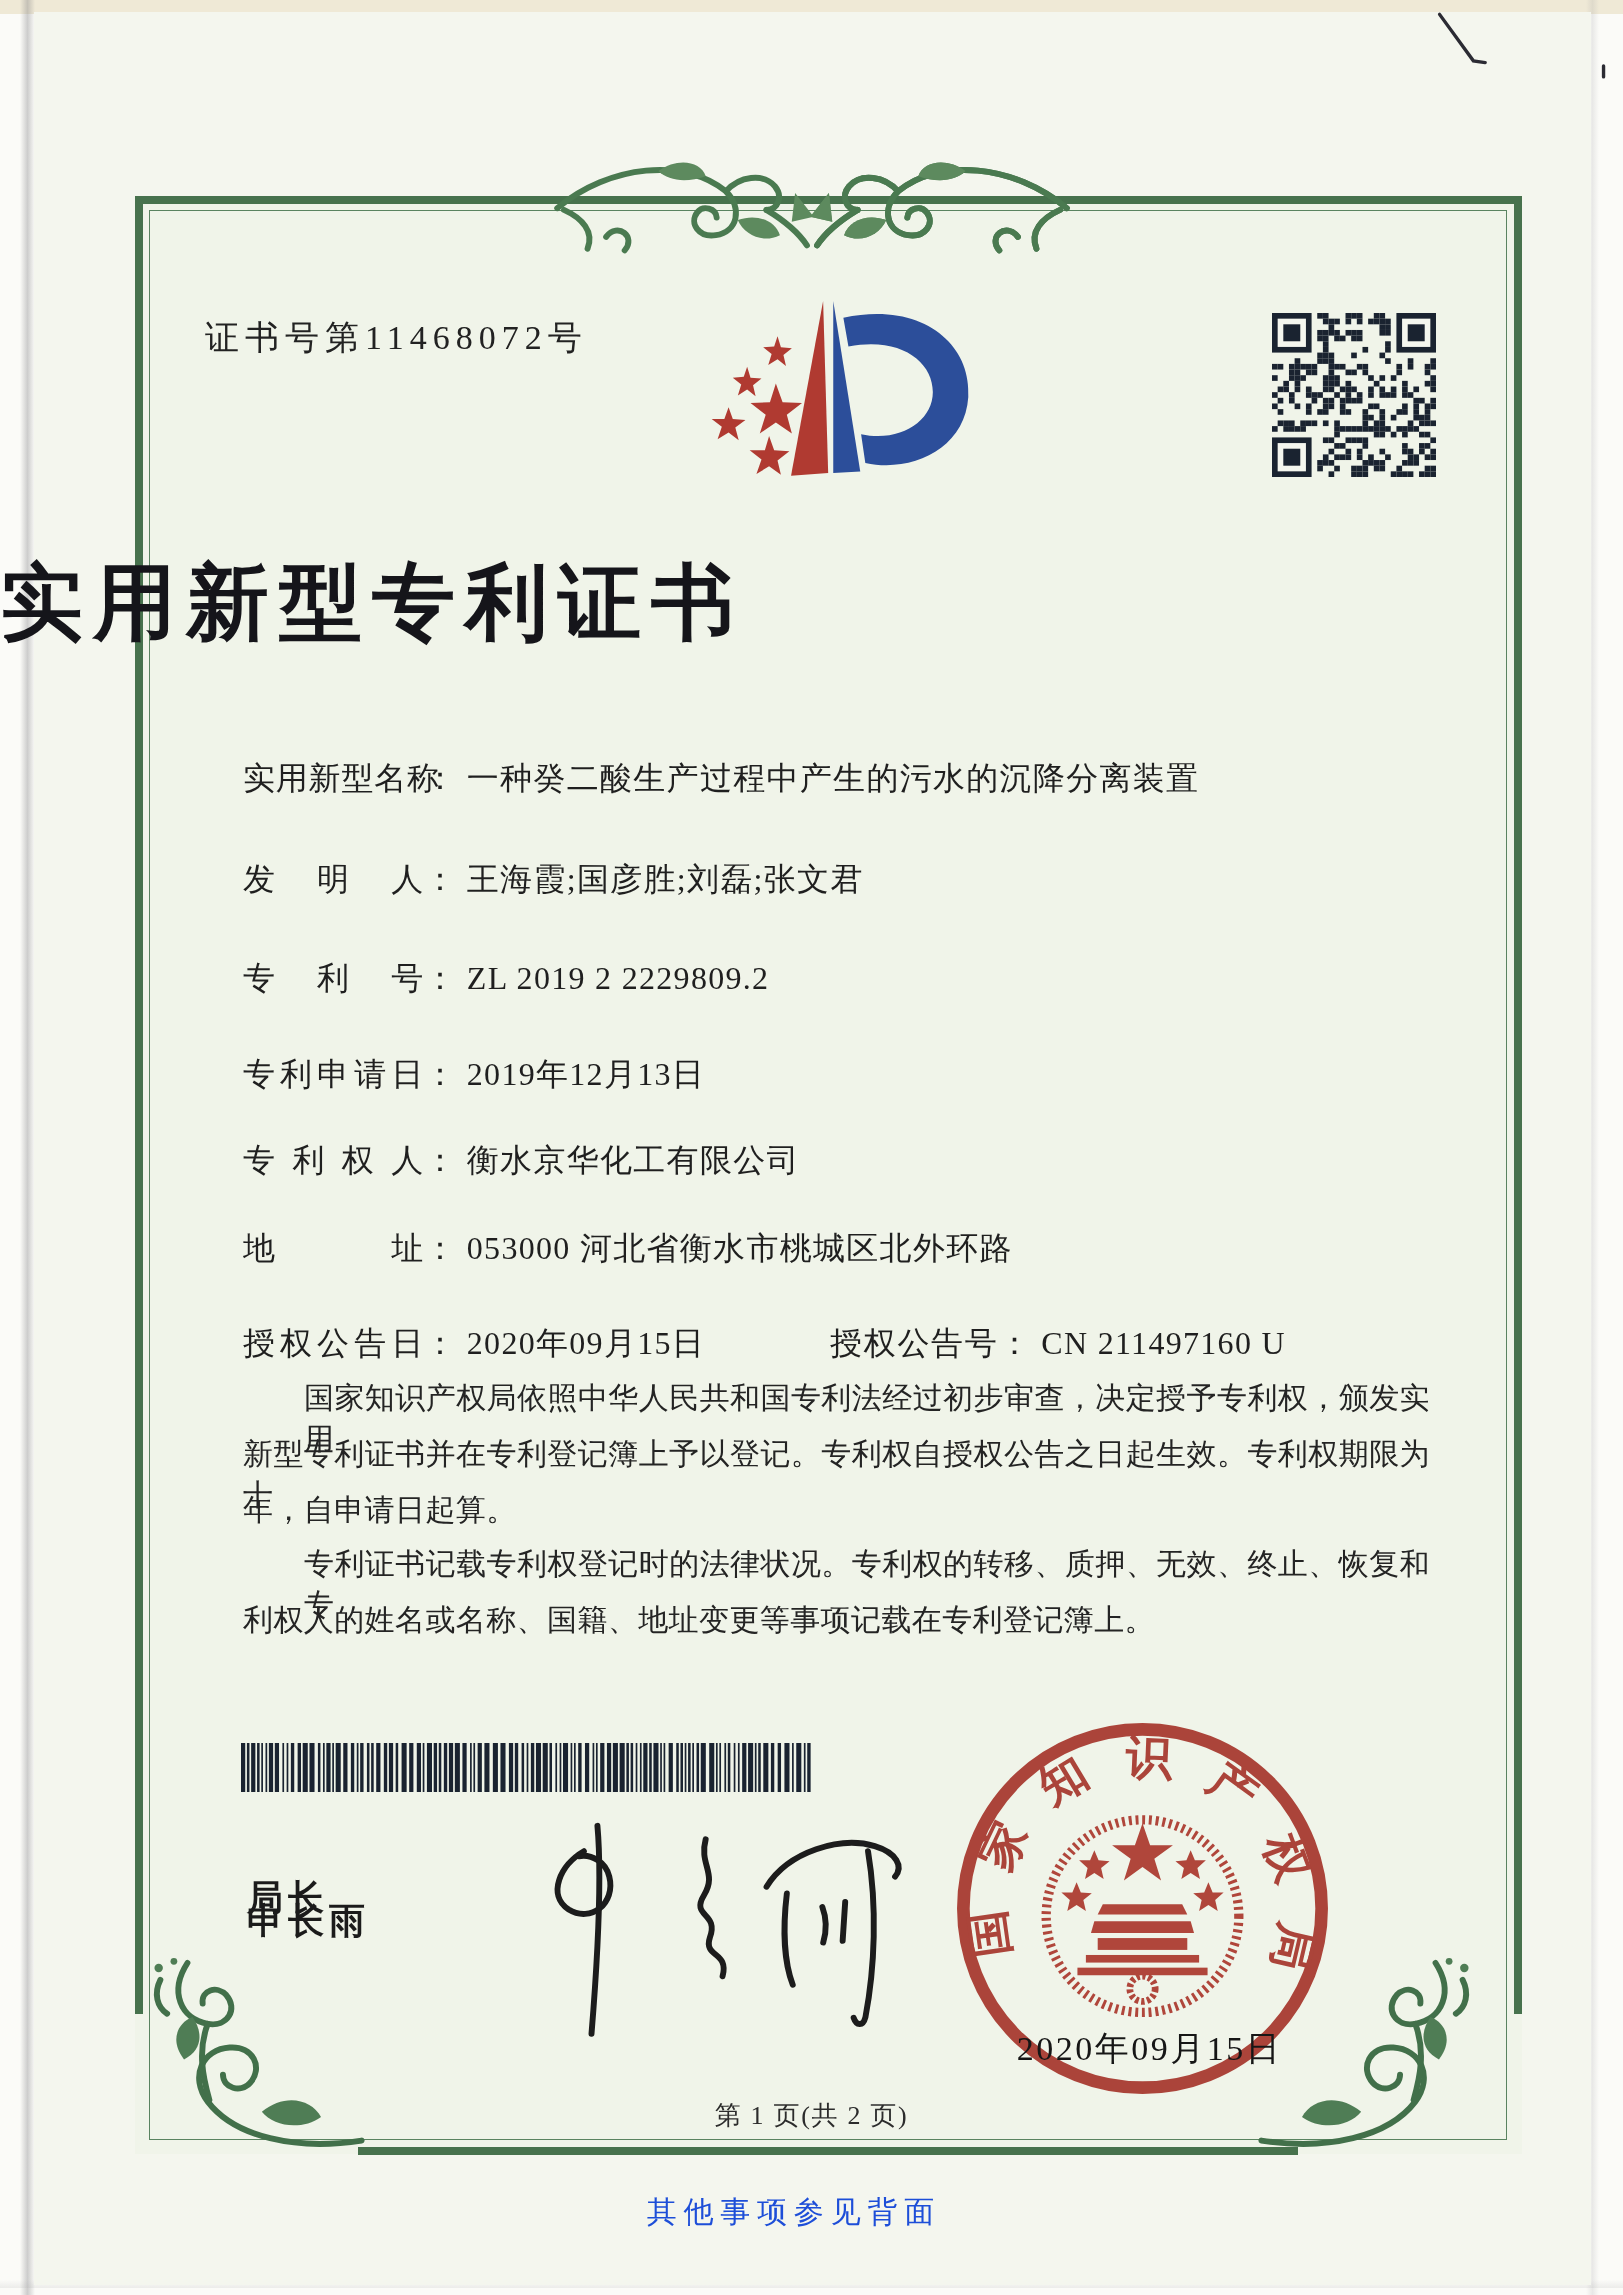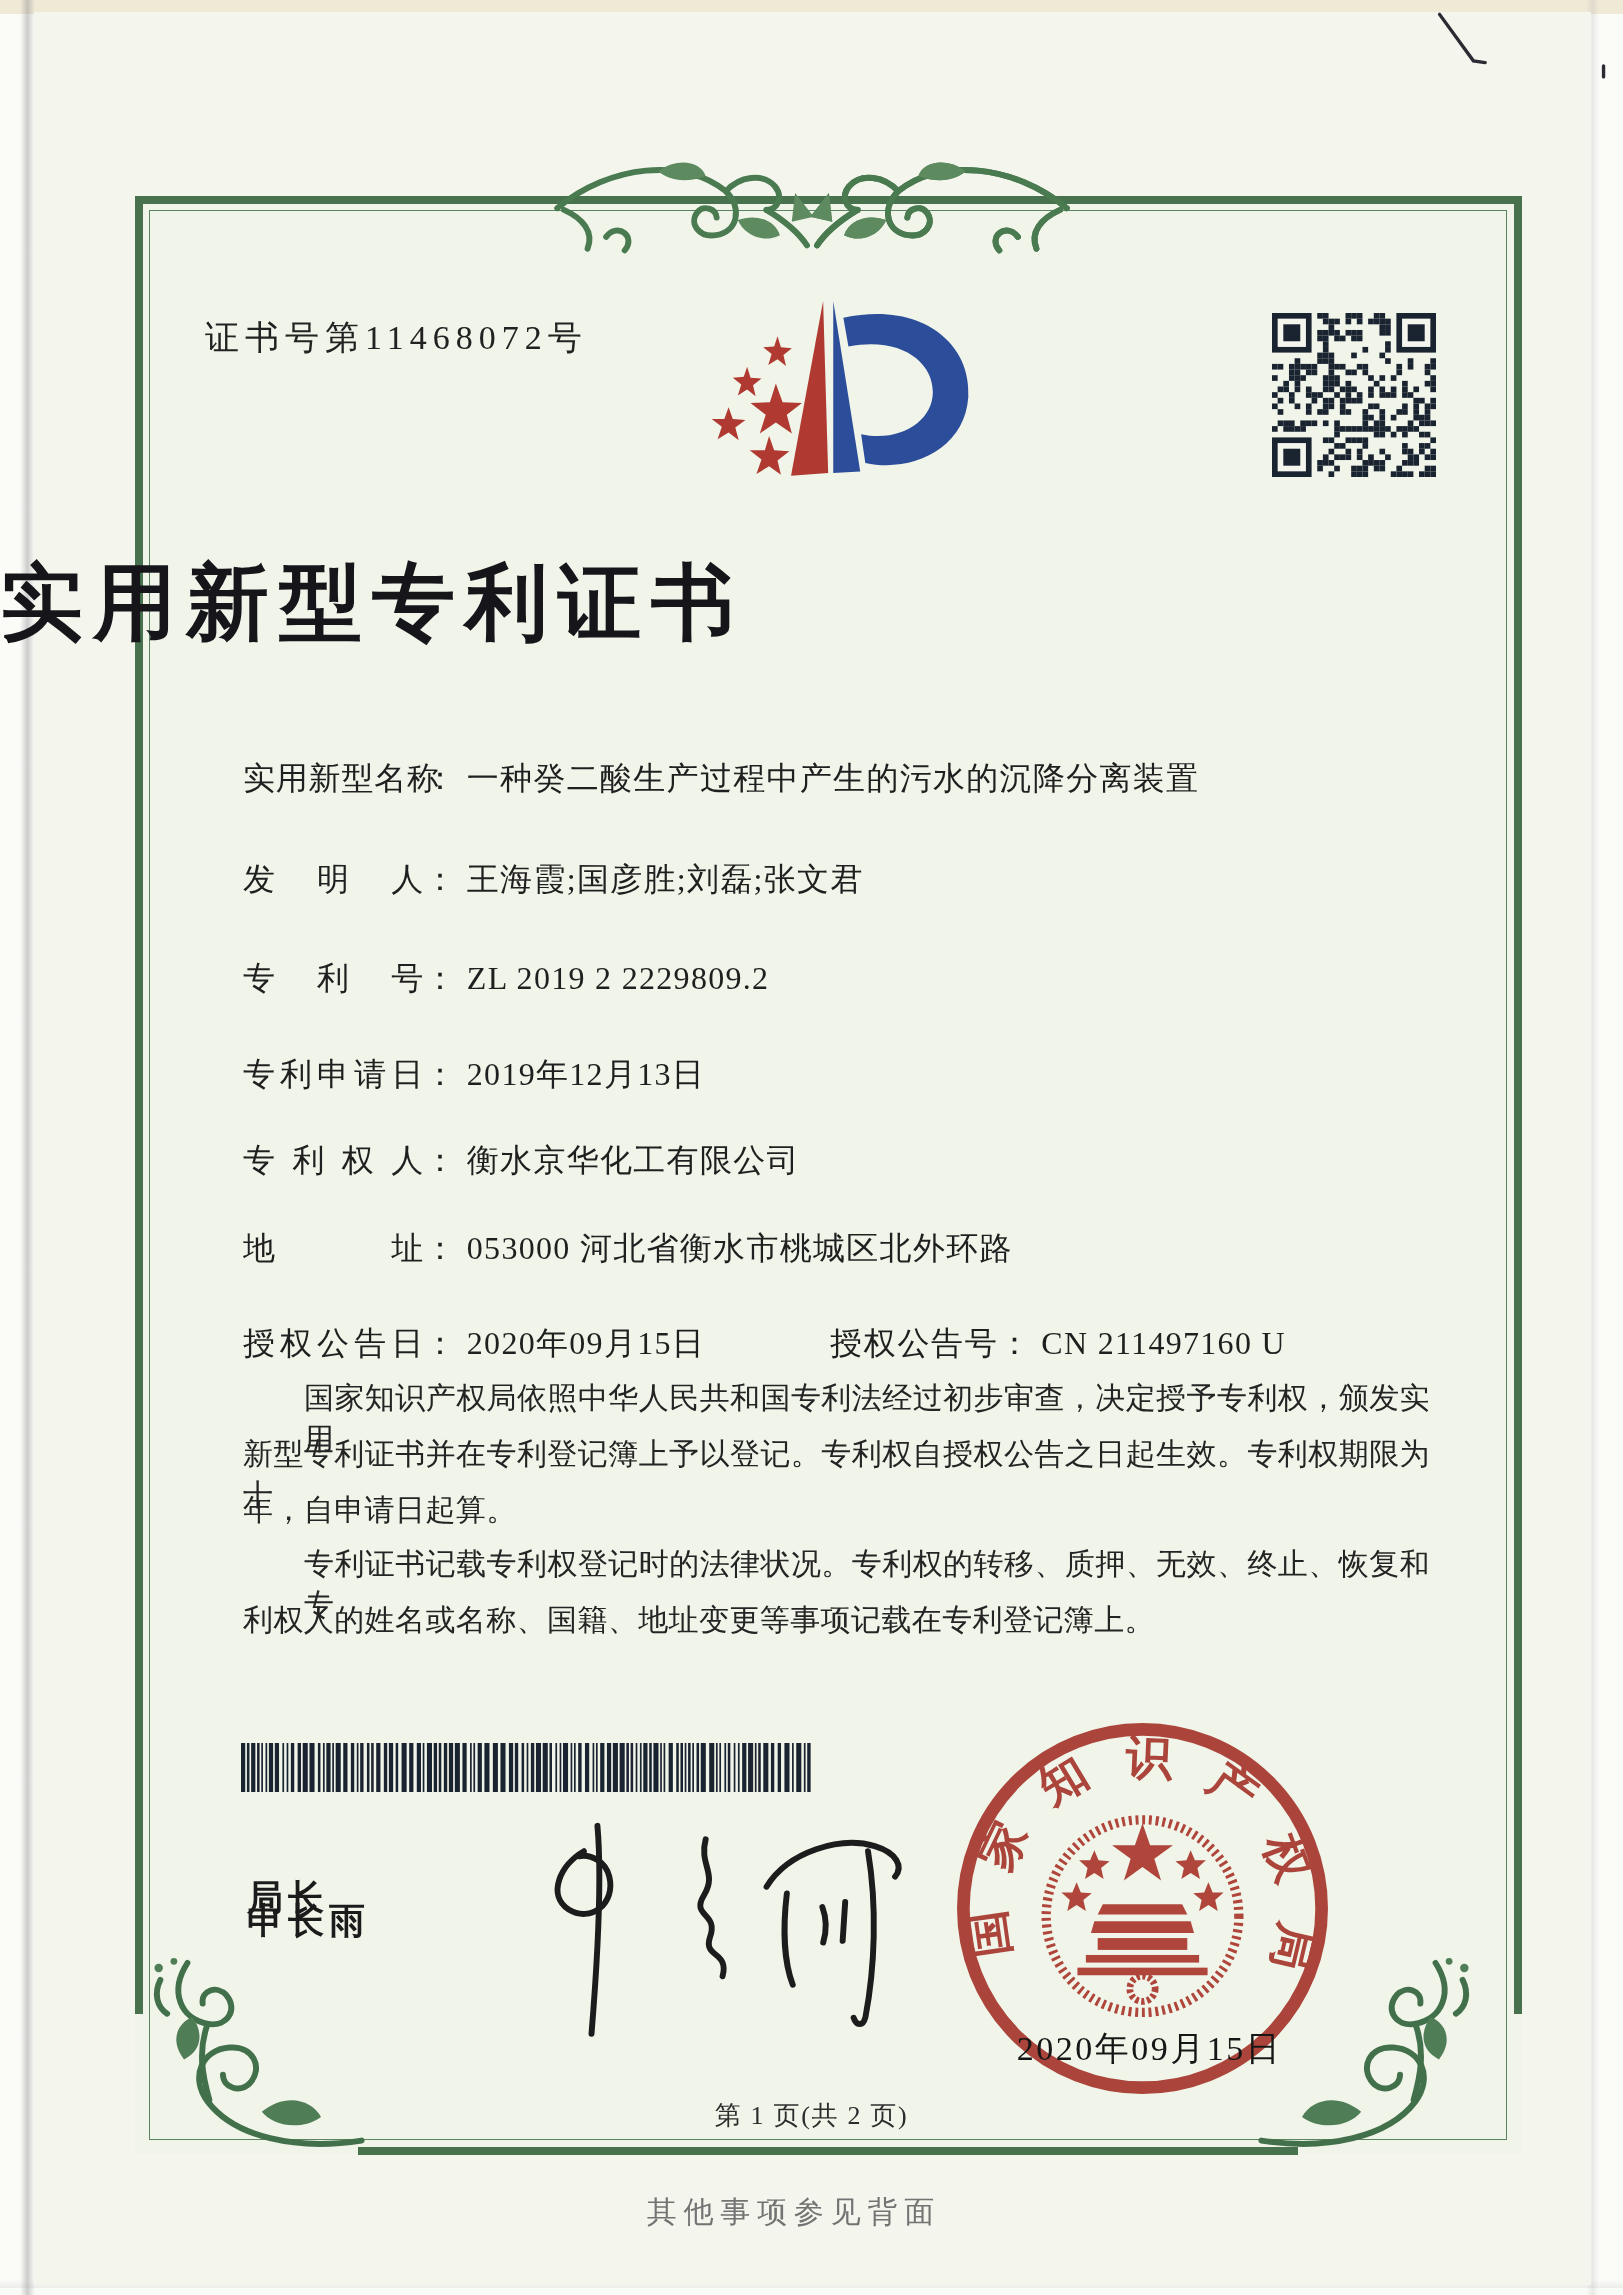--- a/index.html
+++ b/index.html
@@ -56,21 +56,21 @@
     font-family:"Liberation Sans","DejaVu Sans",sans-serif;color:#1b1b1b;letter-spacing:5px;}
   .dir-label{top:1874px;}
   .dir-name{top:1888px;margin-top:9px;}
   .signature{position:absolute;left:489px;top:1814px;width:457px;height:230px;}
   .seal{position:absolute;left:949px;top:1715px;width:387px;height:387px;opacity:.92;mix-blend-mode:multiply;}
   .seal-date{position:absolute;left:972px;top:2026px;width:355px;text-align:center;
     font-size:34px;letter-spacing:2.5px;color:#161616;}
   .page-ind{position:absolute;left:0;top:2098px;width:1623px;text-align:center;
     font-size:26px;letter-spacing:1.7px;color:#2c2c2c;}
   .back-note{position:absolute;left:50%;top:2192px;transform:translateX(-56%);
-    font-size:30px;letter-spacing:6.8px;color:#737373;}
+    font-size:30px;letter-spacing:6.8px;color:#1d4ed8;}
   .crease{position:absolute;left:0;top:0;width:1623px;height:2295px;pointer-events:none;}
 </style>
 </head>
 <body>
 
 <div class="scan-topstrip"></div>
 <div class="scan-left-shadow"></div>
 <div class="scan-right-shadow"></div>
 <div class="scan-bottom-shadow"></div>
 

